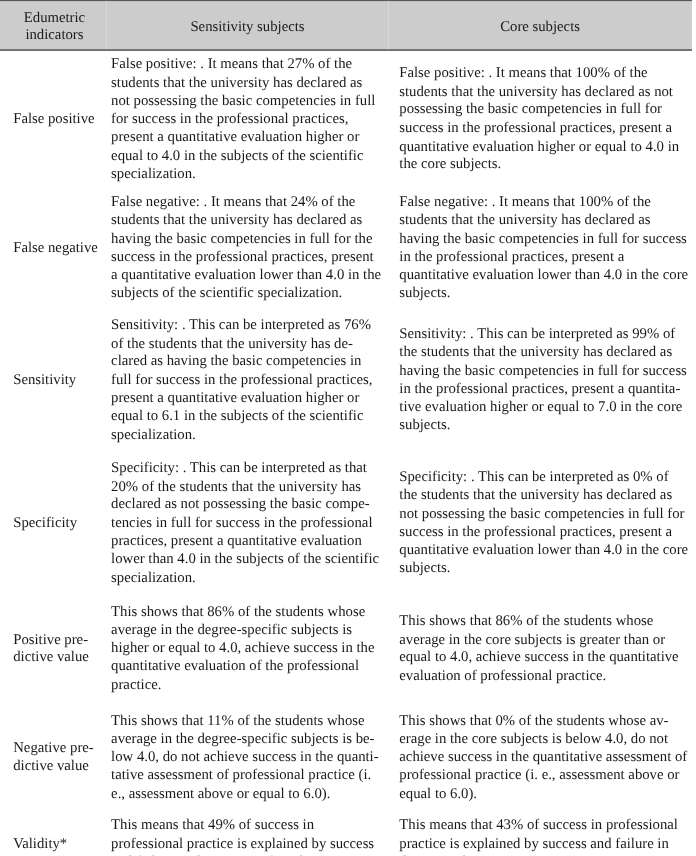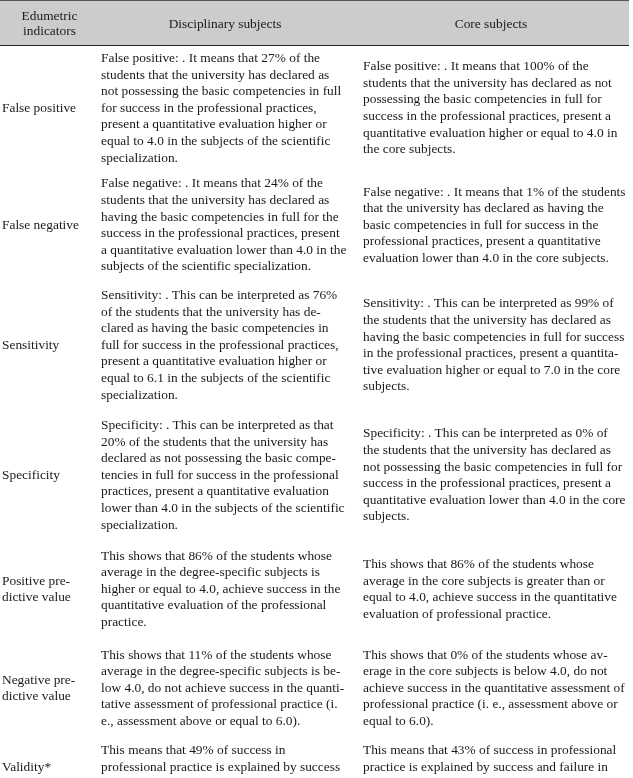--- a/index.html
+++ b/index.html
@@ -42,21 +42,21 @@
     thead th.first {
       padding-left: 6px;
       padding-right: 4px;
     }
     tbody td {
       vertical-align: middle;
       padding: 4px 4px 4px 6px;
       text-align: left;
     }
     tbody td.ind {
-      padding-left: 2px;
+      padding-left: 12px;
     }
     tbody td.desc2 {
       padding-left: 4px;
       padding-right: 6px;
     }
     tbody td.desc3 {
       padding-left: 10px;
       padding-right: 2px;
     }
     tbody tr:last-child td {
@@ -76,34 +76,34 @@
 
 <table>
   <colgroup>
     <col class="c1">
       <col class="c2">
       <col class="c3">
   </colgroup>
   <thead>
     <tr>
       <th class="first">Edumetric indicators</th>
-      <th>Disciplinary subjects</th>
+      <th>Sensitivity subjects</th>
       <th>Core subjects</th>
     </tr>
   </thead>
   <tbody>
     <tr class="r0">
       <td class="ind">False positive</td>
       <td class="desc2">False positive: . It means that 27% of the students that the university has declared as not possessing the basic competencies in full for success in the professional practices, present a quantitative evaluation higher or equal to 4.0 in the subjects of the scientific specialization.</td>
       <td class="desc3">False positive: . It means that 100% of the students that the university has declared as not possessing the basic competencies in full for success in the professional practices, present a quantitative evaluation higher or equal to 4.0 in the core subjects.</td>
     </tr>
     <tr class="r1">
       <td class="ind">False negative</td>
       <td class="desc2">False negative: . It means that 24% of the students that the university has declared as having the basic competencies in full for the success in the professional practices, present a quantitative evaluation lower than 4.0 in the subjects of the scientific specialization.</td>
-      <td class="desc3">False negative: . It means that 1% of the students that the university has declared as having the basic competencies in full for success in the professional practices, present a quantitative evaluation lower than 4.0 in the core subjects.</td>
+      <td class="desc3">False negative: . It means that 100% of the students that the university has declared as having the basic competencies in full for success in the professional practices, present a quantitative evaluation lower than 4.0 in the core subjects.</td>
     </tr>
     <tr class="r2">
       <td class="ind">Sensitivity</td>
       <td class="desc2">Sensitivity: . This can be interpreted as 76% of the students that the university has de­clared as having the basic competencies in full for success in the professional practices, present a quantitative evaluation higher or equal to 6.1 in the subjects of the scientific specialization.</td>
       <td class="desc3">Sensitivity: . This can be interpreted as 99% of the students that the university has declared as having the basic competencies in full for success in the professional practices, present a quantita­tive evaluation higher or equal to 7.0 in the core subjects.</td>
     </tr>
     <tr class="r3">
       <td class="ind">Specificity</td>
       <td class="desc2">Specificity: . This can be interpreted as that 20% of the students that the university has declared as not possessing the basic compe­tencies in full for success in the professional practices, present a quantitative evaluation lower than 4.0 in the subjects of the scientific specialization.</td>
       <td class="desc3">Specificity: . This can be interpreted as 0% of the students that the university has declared as not possessing the basic competencies in full for success in the professional practices, present a quantitative evaluation lower than 4.0 in the core subjects.</td>

